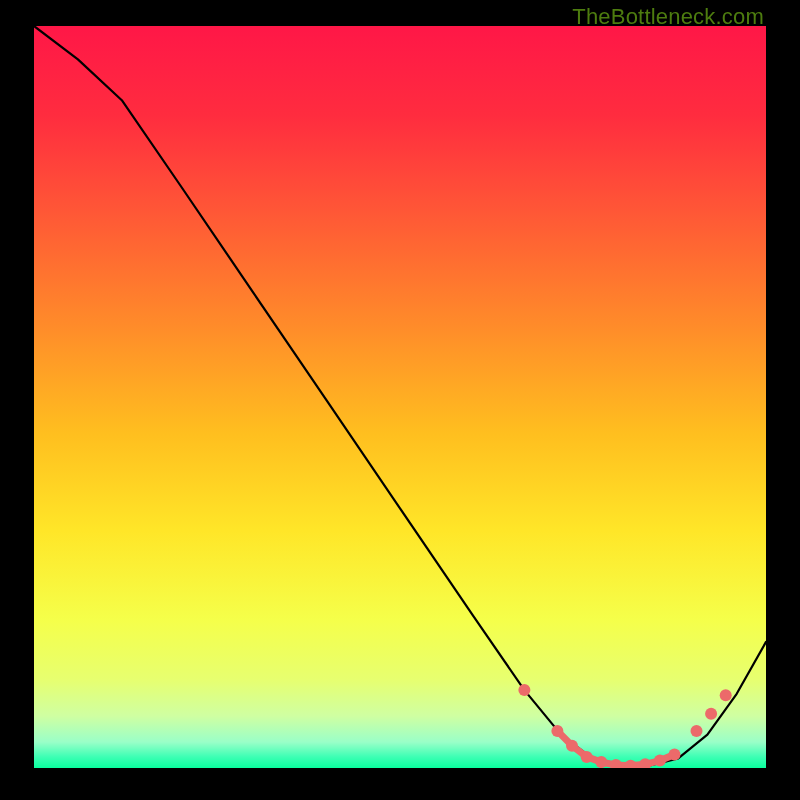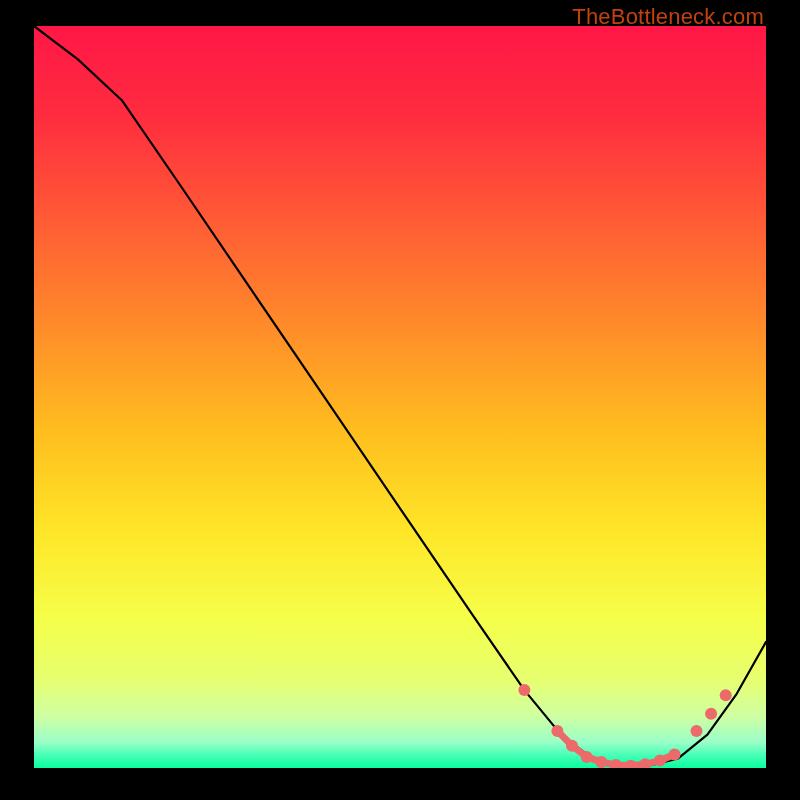--- a/index.html
+++ b/index.html
@@ -23,21 +23,21 @@
     position: absolute;
     left: 0;
     top: 0;
     width: 732px;
     height: 742px;
   }
   .watermark {
     position: absolute;
     top: 4px;
     right: 36px;
-    color: #c2410c;
+    color: #4d7c0f;
     font-size: 22px;
     font-weight: 400;
     letter-spacing: 0.2px;
     user-select: none;
     text-align: right;
   }
   svg { display: block; }
 </style>
 </head>
 <body>

